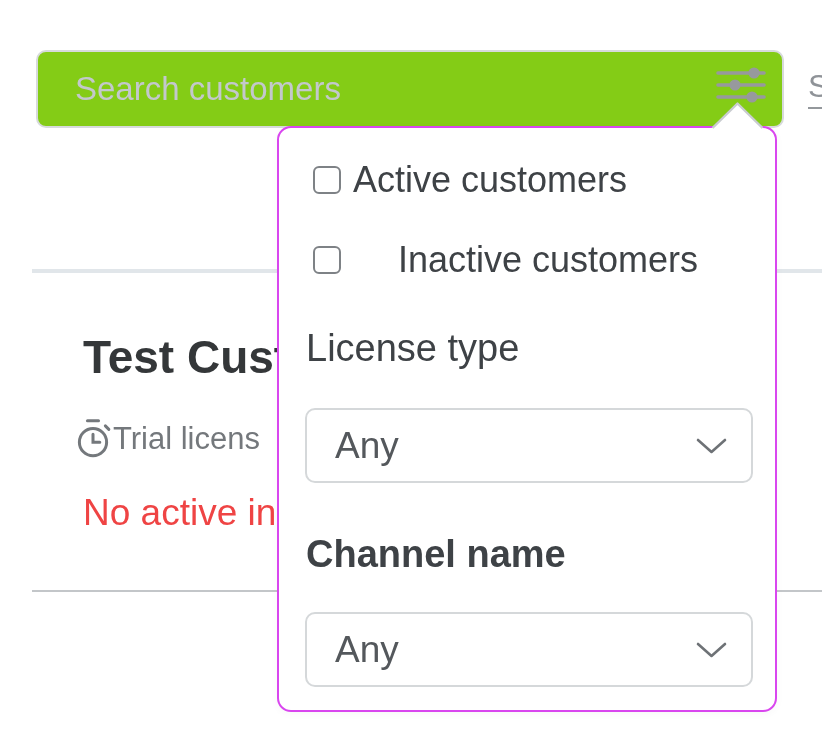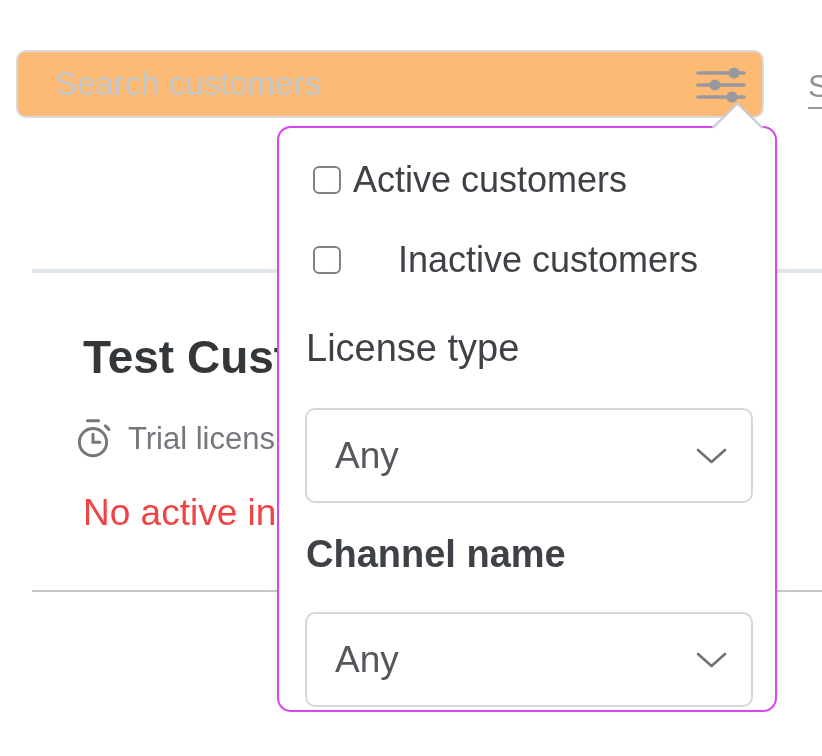--- a/index.html
+++ b/index.html
@@ -24,25 +24,25 @@
   .divider-gray {
     position: absolute;
     left: 32px; top: 590px;
     width: 790px; height: 2px;
     background: #c3c6c9;
   }
 
   
   .search-box {
     position: absolute;
-    left: 16px; top: 50px;
-    width: 748px; height: 68px;
+    left: 36px; top: 50px;
+    width: 748px; height: 78px;
     border: 2px solid #d7dadc;
     border-radius: 10px;
-    background: #fdba74;
+    background: #84cc16;
   }
   .search-input {
     position: absolute;
     left: 0; top: 0;
     width: 100%; height: 100%;
     border: none; outline: none;
     background: transparent;
     padding: 0 70px 0 37px;
     font-family: "Liberation Sans", sans-serif;
     font-size: 33px;
@@ -78,21 +78,21 @@
     font-size: 46px;
     font-weight: bold;
     color: #343739;
     white-space: nowrap;
   }
   .license-row {
     position: absolute;
     left: 74px; top: 417px;
     display: flex;
     align-items: center;
-    gap: 16px;
+    gap: 1px;
     color: #74787c;
     font-size: 31px;
     white-space: nowrap;
   }
   .customer-status {
     position: absolute;
     left: 83px; top: 492px;
     font-size: 37px;
     color: #ef4444;
     white-space: nowrap;
@@ -144,21 +144,21 @@
     font-size: 38px;
     color: #3e4246;
     white-space: nowrap;
   }
   .field-label.license { top: 199px; }
   .field-label.channel { top: 405px; font-weight: bold; }
 
   .select-control {
     position: absolute;
     left: 26px;
-    width: 448px; height: 95px;
+    width: 448px; height: 75px;
     border: 2px solid #d5d8da;
     border-radius: 10px;
     background: #ffffff;
     display: flex;
     align-items: center;
     padding: 0 24px 0 28px;
     cursor: pointer;
   }
   .select-control.license { top: 280px; }
   .select-control.channel { top: 484px; }

